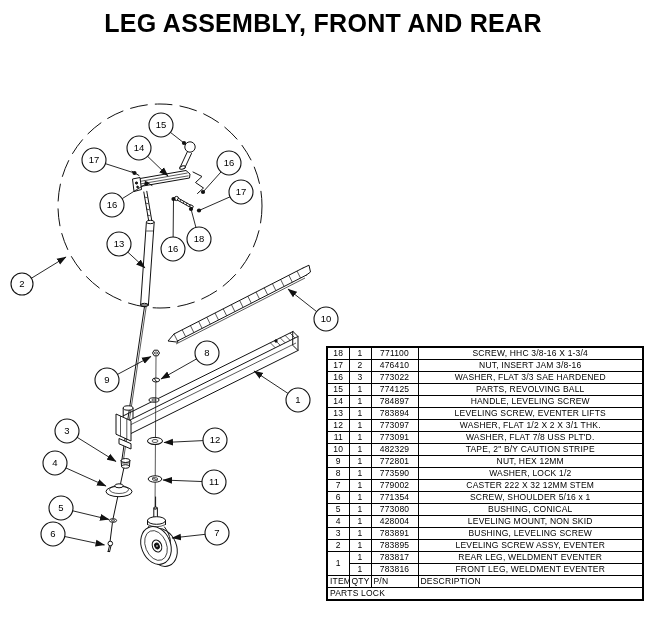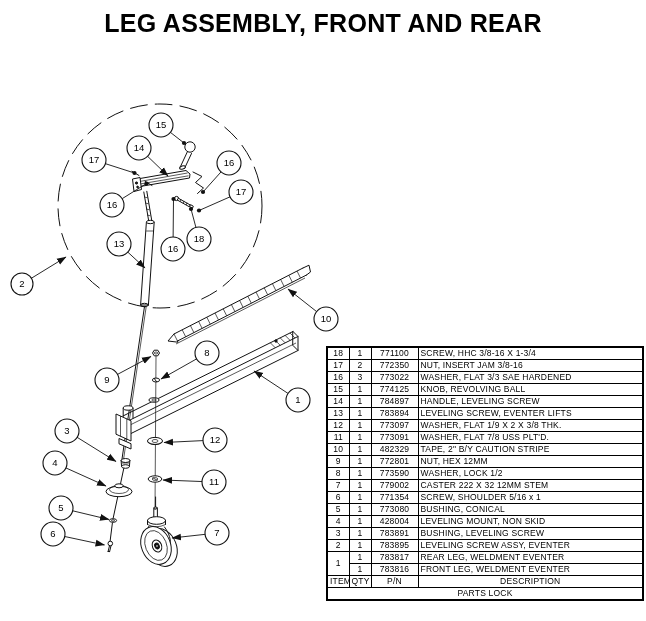--- a/index.html
+++ b/index.html
@@ -15,22 +15,22 @@
   .dash{ stroke-dasharray:17 8; }
   .ldr { stroke:#111; stroke-width:.9; fill:none; }
   .balloon circle { fill:#fff; stroke:#111; stroke-width:1.1; }
   .balloon text { font:9.5px "Liberation Sans",sans-serif; text-anchor:middle; fill:#000; }
   table.parts { position:absolute; left:326px; top:346px; width:316px;
                 border-collapse:collapse; table-layout:fixed; border:2px solid #000; }
   table.parts td { border:1px solid #000; height:11px; padding:0 2px;
                    font-size:8.5px; line-height:1; white-space:nowrap; overflow:hidden;
                    letter-spacing:.2px; }
   td.c  { text-align:center; padding:0; }
-  td.desc { text-align:left; padding-left:4px; }
-  tr.hdr td, tr.ftr td { text-align:center; }
+  td.desc { text-align:center; padding-left:4px; }
+  tr.hdr td, tr.ftr td { text-align:left; }
 </style>
 </head>
 <body>
 
 <div class="title">LEG ASSEMBLY, FRONT AND REAR</div>
 
 <svg class="diagram" width="646" height="621" viewBox="0 0 646 621">
   <defs>
     <marker id="mArr" markerUnits="userSpaceOnUse" markerWidth="10" markerHeight="8" refX="9" refY="4" orient="auto">
       <path d="M0,0.6 L9.5,4 L0,7.4 Z" fill="#111"></path>
@@ -311,52 +311,52 @@
   <tbody>
       <tr>
     <td class="c">18</td>
     <td class="c">1</td>
     <td class="c">771100</td>
     <td class="desc">SCREW, HHC 3/8-16 X 1-3/4</td>
   </tr>
       <tr>
     <td class="c">17</td>
     <td class="c">2</td>
-    <td class="c">772350</td>
+    <td class="c">476410</td>
     <td class="desc">NUT, INSERT JAM 3/8-16</td>
   </tr>
       <tr>
     <td class="c">16</td>
     <td class="c">3</td>
     <td class="c">773022</td>
     <td class="desc">WASHER, FLAT 3/3 SAE HARDENED</td>
   </tr>
       <tr>
     <td class="c">15</td>
     <td class="c">1</td>
     <td class="c">774125</td>
-    <td class="desc">KNOB, REVOLVING BALL</td>
+    <td class="desc">PARTS, REVOLVING BALL</td>
   </tr>
       <tr>
     <td class="c">14</td>
     <td class="c">1</td>
     <td class="c">784897</td>
     <td class="desc">HANDLE, LEVELING SCREW</td>
   </tr>
       <tr>
     <td class="c">13</td>
     <td class="c">1</td>
     <td class="c">783894</td>
     <td class="desc">LEVELING SCREW, EVENTER LIFTS</td>
   </tr>
       <tr>
     <td class="c">12</td>
     <td class="c">1</td>
     <td class="c">773097</td>
-    <td class="desc">WASHER, FLAT 1/9 X 2 X 3/8 THK.</td>
+    <td class="desc">WASHER, FLAT 1/2 X 2 X 3/1 THK.</td>
   </tr>
       <tr>
     <td class="c">11</td>
     <td class="c">1</td>
     <td class="c">773091</td>
     <td class="desc">WASHER, FLAT 7/8 USS PLT'D.</td>
   </tr>
       <tr>
     <td class="c">10</td>
     <td class="c">1</td>

